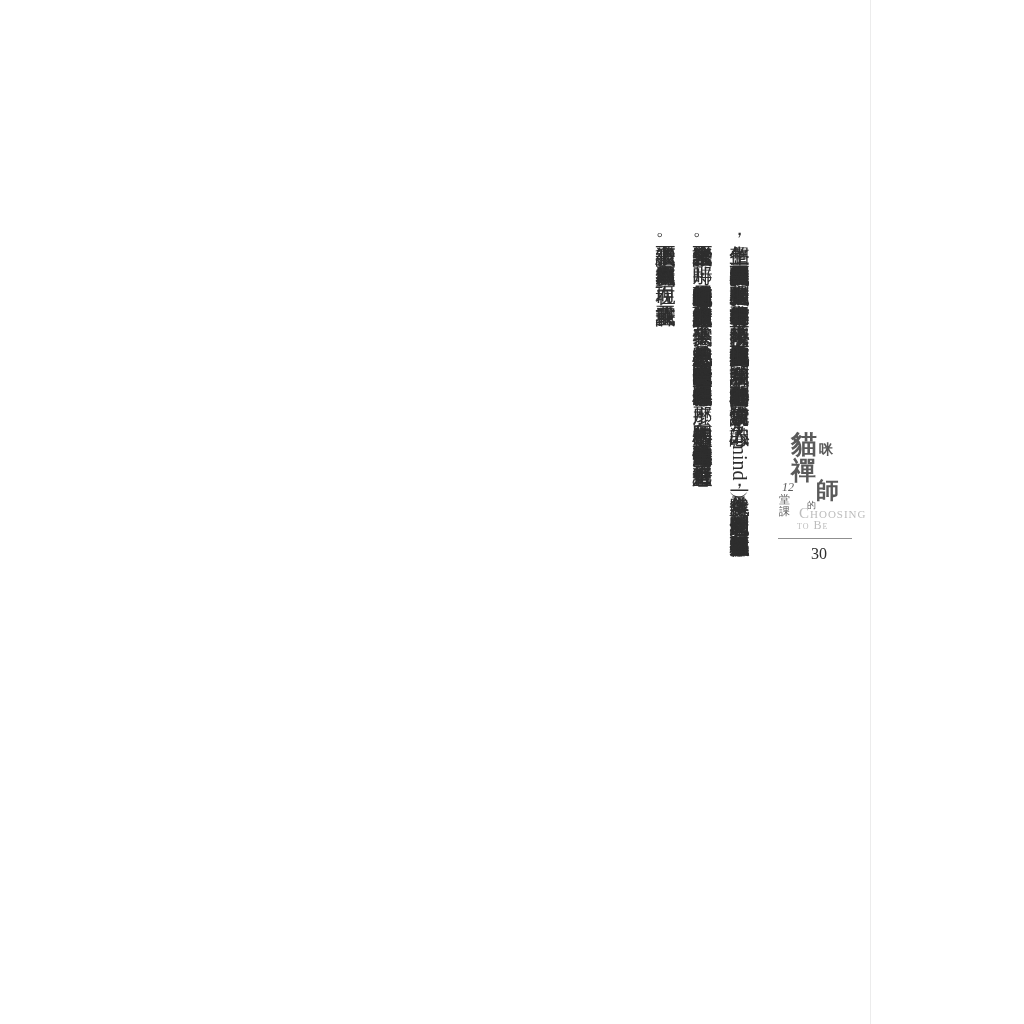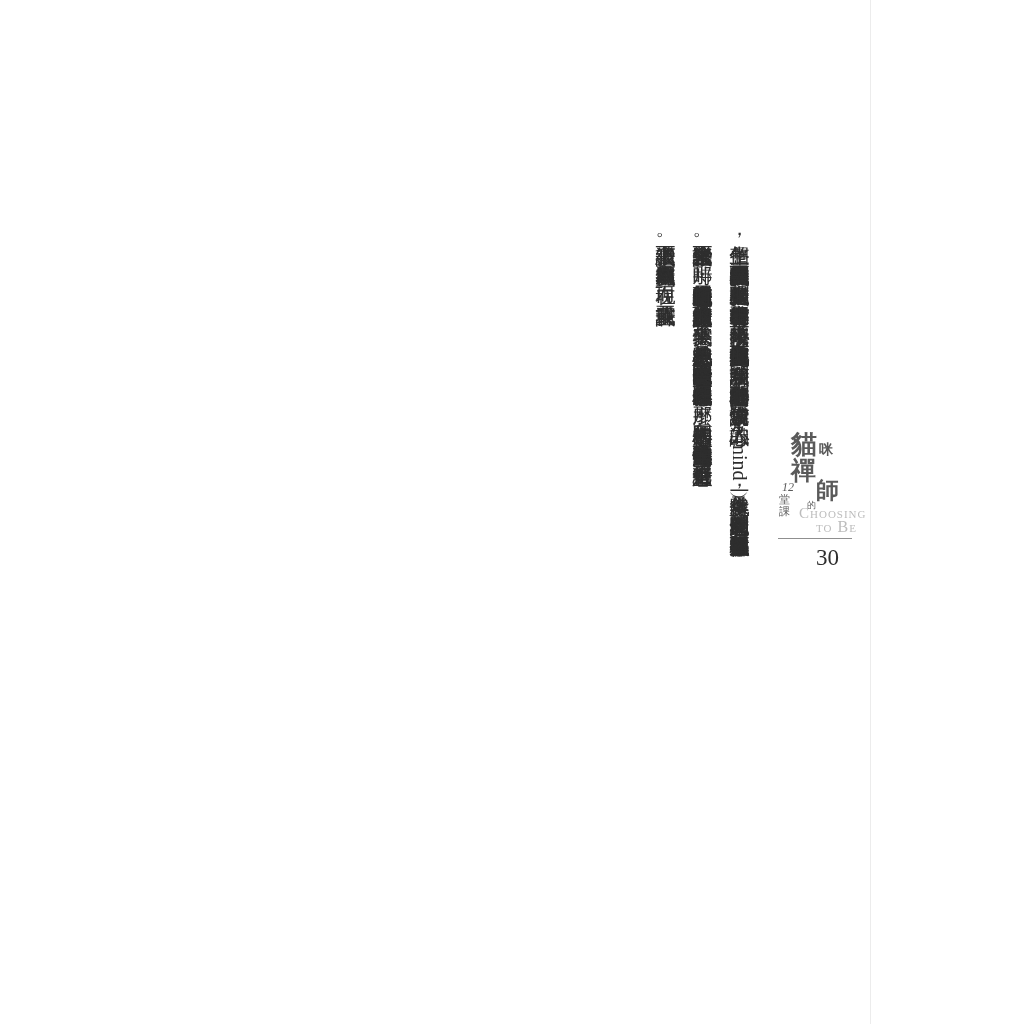--- a/index.html
+++ b/index.html
@@ -58,36 +58,36 @@
   .logo span { position: absolute; display: block; line-height: 1; white-space: nowrap; }
   .lg-cat     { left: 13px; top: 2px;  font-size: 26px; font-weight: bold; }
   .lg-mi      { left: 41px; top: 13px; font-size: 14px; font-weight: bold; }
   .lg-zen     { left: 13px; top: 28px; font-size: 25px; font-weight: bold; }
   .lg-shi     { left: 38px; top: 49px; font-size: 23px; font-weight: bold; }
   .lg-num     { left: 4px;  top: 51px; font-size: 12px; font-style: italic; font-weight: normal; }
   .lg-tang    { left: 1px;  top: 64px; font-size: 11px; }
   .lg-ke      { left: 1px;  top: 76px; font-size: 11px; }
   .lg-de      { left: 29px; top: 71px; font-size: 9px;  }
   .lg-en1     { left: 21px; top: 76px; font-size: 15px; color: #bcbcbc; font-variant: small-caps; letter-spacing: 1px; }
-  .lg-en2     { left: 38px; top: 89px; font-size: 16px; color: #bcbcbc; font-variant: small-caps; letter-spacing: 1px; }
+  .lg-en2     { left: 19px; top: 89px; font-size: 12px; color: #bcbcbc; font-variant: small-caps; letter-spacing: 1px; }
   .logo-divider {
     position: absolute;
     left: 778px;
     top: 538px;
     width: 74px;
     height: 1px;
     background: #8f8f8f;
   }
   .page-number {
     position: absolute;
     left: 799px;
     top: 545px;
     width: 40px;
-    text-align: right;
-    font-size: 23px;
+    text-align: center;
+    font-size: 16px;
     color: #2e2e2e;
   }
 </style>
 </head>
 <body>
 
 <div class="book-page">
 
   <div class="edge-line"></div>
 

